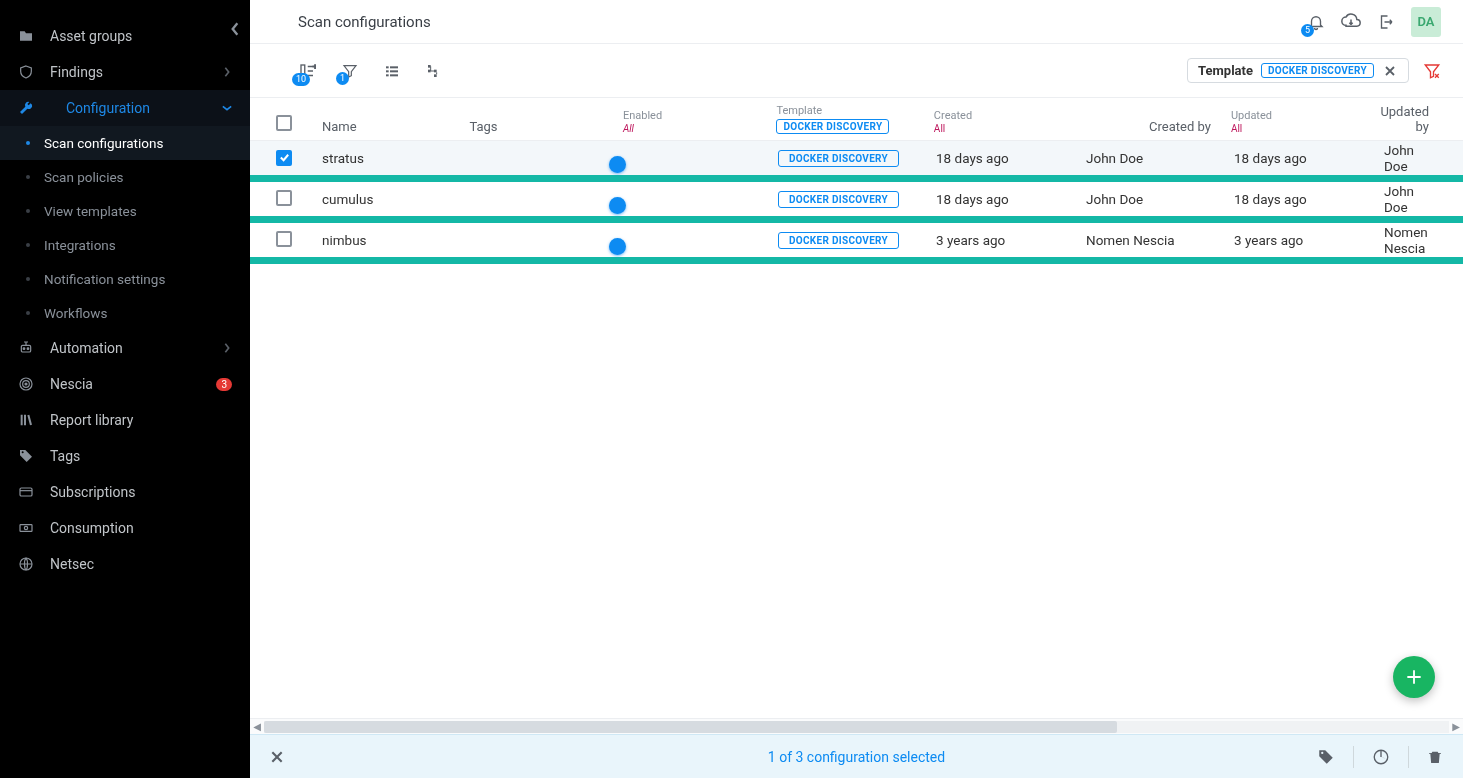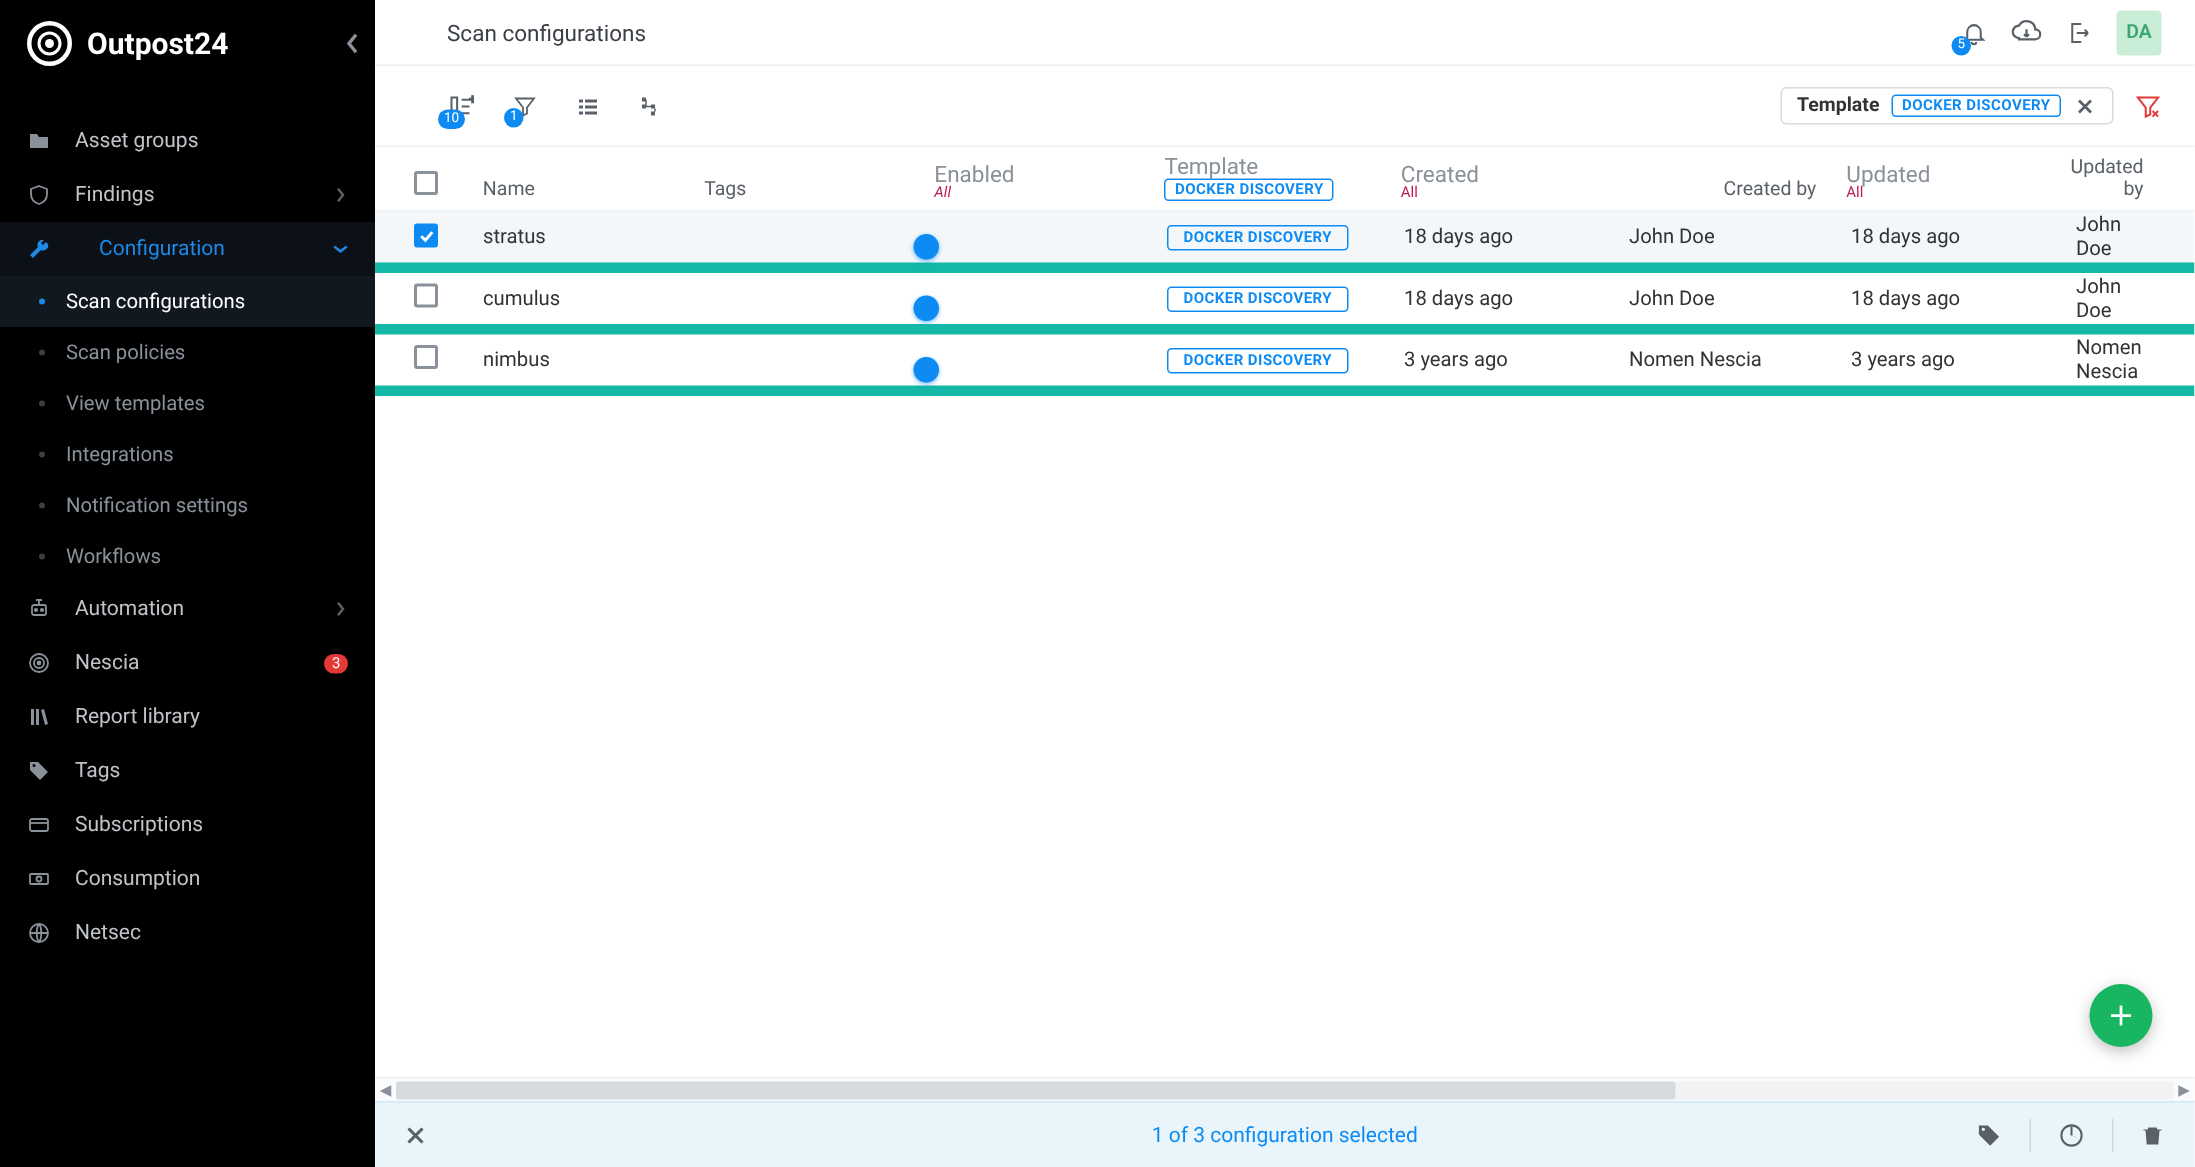--- a/index.html
+++ b/index.html
@@ -47,21 +47,21 @@
   .col { padding: 0 10px; }
   .c-check { width:52px; padding-left:16px; }
   .c-name { width:148px; }
   .c-tags { width:154px; }
   .c-en { width:154px; }
   .c-tmpl { width:158px; }
   .c-created { width:150px; }
   .c-cby { width:148px; text-align:right; }
   .c-updated { width:150px; }
   .c-uby { flex:1; text-align:right; padding-right:24px; }
-  .th-top { font-size:15px; color:#8a919a; line-height:14px;}
+  .th-top { font-size:11px; color:#8a919a; line-height:14px;}
   .th-bot { font-size:10px; color:#be185d; font-style:italic; }
   .th-bot.normal { font-style:normal; }
   .checkbox { width:16px; height:16px; border:2px solid #8a919a; border-radius:2px; display:inline-flex; align-items:center; justify-content:center; background:#fff; }
   .checkbox.checked { background:#0d8bf2; border-color:#0d8bf2; color:#fff; }
   .tbody { flex:1; overflow:auto; }
   .row { display:flex; align-items:center; padding:4px 10px; border-bottom:7px solid #14b8a6; height:26px; box-sizing:content-box; font-size:13.5px; color:#333;}
   .row.selected { background:#f3f7fa; }
   .toggle { width:30px; height:14px; background:#90caf9; border-radius:8px; position:relative; }
   .toggle .knob { width:17px; height:17px; background:#0d8bf2; border-radius:50%; position:absolute; right:-2px; top:-2px; box-shadow:0 1px 3px rgba(13,139,242,0.6);}
   .hscroll { height:16px; background:#fafbfc; border-top:1px solid #eceef1; display:flex; align-items:center; position:relative;}
@@ -77,28 +77,20 @@
   
   .fab { position:absolute; right:28px; bottom:80px; width:42px; height:42px; border-radius:50%; background:#18b562; color:#fff; display:flex; align-items:center; justify-content:center; font-size:24px; cursor:pointer; box-shadow:0 3px 10px rgba(0,0,0,0.25);}
   svg { display:block; }
 </style>
 </head>
 <body>
 
 <div class="app">
 
   <aside class="sidebar">
-    <div class="brand">
-      <span class="brand-icon">
-          <span class="inner">
-            <span class="dot"></span>
-          </span>
-        </span>
-      <span>Outpost24</span>
-    </div>
     <span class="collapse-btn">
       <svg width="10" height="14" viewBox="0 0 8 12" fill="none" stroke="currentColor" stroke-width="2">
           <path d="M6 1L2 6l4 5"></path>
         </svg>
     </span>
     <nav class="nav" id="nav">
         <div class="nav-item">
           <span class="nav-icon">
             <svg width="16" height="16" viewBox="0 0 24 24" fill="currentColor">
               <path d="M3 5h7l2 3h9v11H3z"></path>

